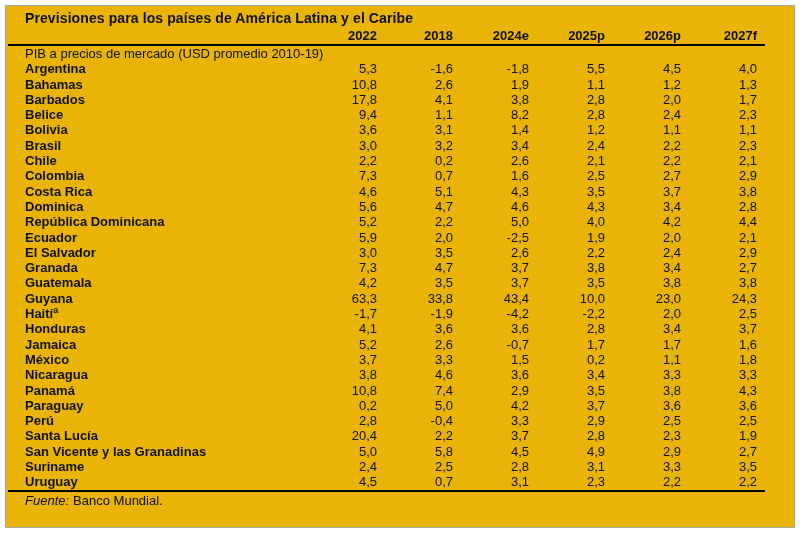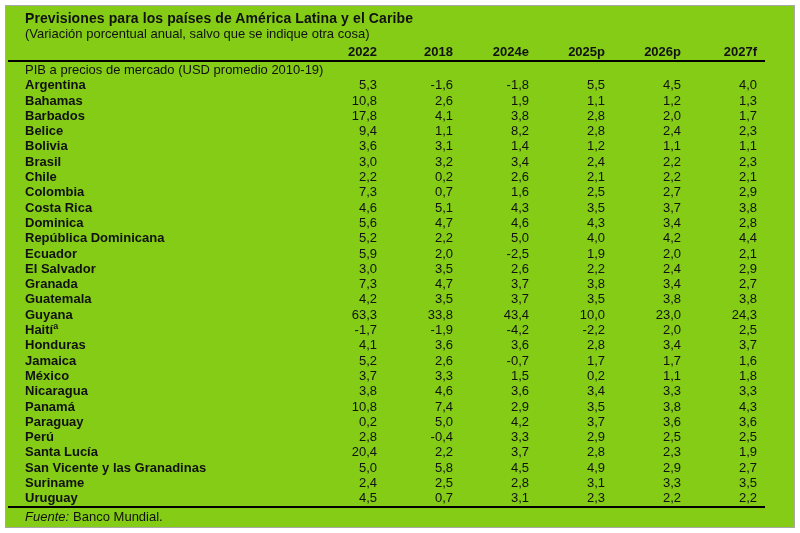--- a/index.html
+++ b/index.html
@@ -12,21 +12,21 @@
     height: 533px;
     position: relative;
     font-family: "Liberation Sans", sans-serif;
     color: #111111;
     overflow: hidden;
   }
   .frame {
     position: absolute;
     inset: 5px;
     border: 1px solid #a8a8a8;
-    background: #84cc16;
+    background: #eab308;
     overflow: hidden;
   }
   .inner {
     padding: 4px 0 0 2px;
   }
   .title {
     font-size: 14px;
     font-weight: bold;
     line-height: 16px;
     padding-left: 17px;
@@ -105,21 +105,20 @@
   }
 </style>
 </head>
 <body>
 
 <div class="frame">
   <div class="inner">
 
     <div class="title">Previsiones para los países de América Latina y el Caribe</div>
 
-    <div class="subtitle">(Variación porcentual anual, salvo que se indique otra cosa)</div>
 
     <table class="forecast">
       <colgroup>
         <col class="country-col">
         <col class="num-col">
           <col class="num-col">
           <col class="num-col">
         <col class="num-col">
           <col class="num-col">
           <col class="num-col">

